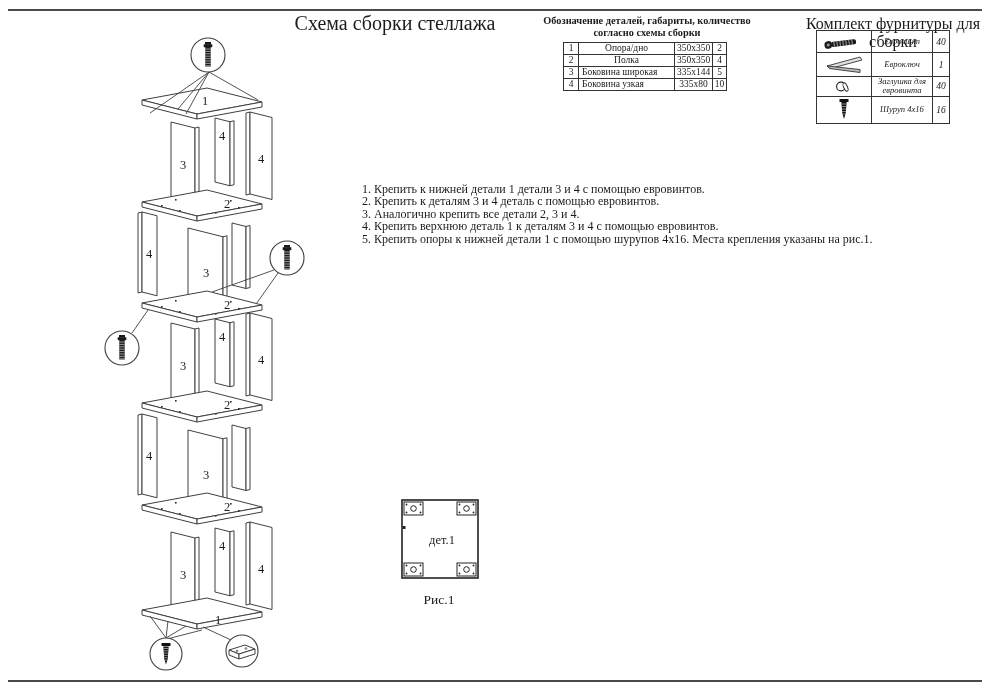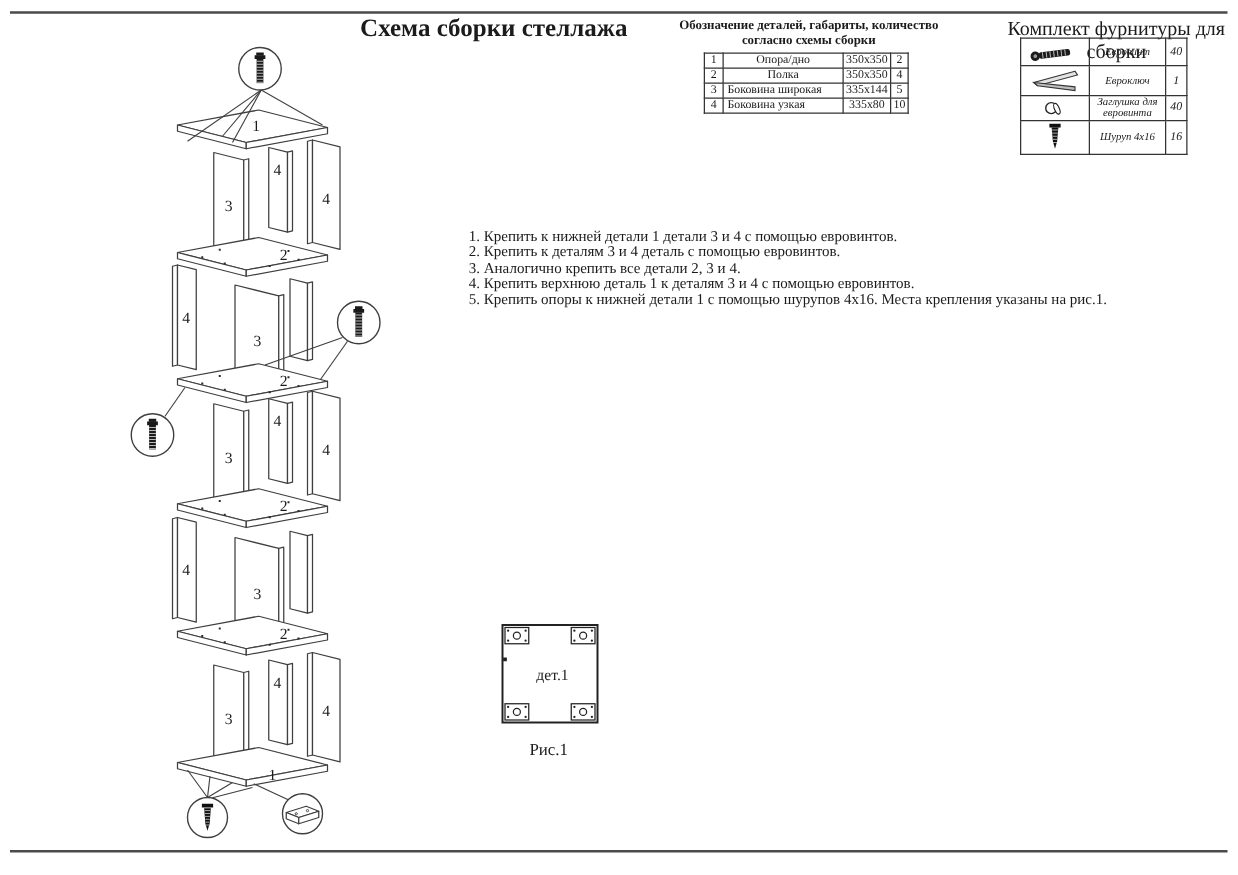--- a/index.html
+++ b/index.html
@@ -2,36 +2,36 @@
 <html><head>
 <meta charset="utf-8">
 <style>
   html,body{margin:0;padding:0;background:#fff;}
   .page{position:relative;width:990px;height:700px;background:#fff;overflow:hidden;
         font-family:"Liberation Serif",serif;color:#1b1b1b;}
   .rule{position:absolute;left:8px;right:8px;border-top:2px solid #4a4a4a;}
   .rule-top{top:9px;}
   .rule-bottom{top:680px;}
   .title{position:absolute;left:250px;top:12px;width:290px;margin:0;text-align:center;
-         font-size:20px;font-weight:700;}
+         font-size:20px;font-weight:400;}
   .parts-head{position:absolute;left:538px;top:15px;width:218px;text-align:center;
               font-size:10.3px;line-height:1.2;font-weight:bold;}
   table{border-collapse:collapse;}
   .parts{position:absolute;left:563px;top:42px;table-layout:fixed;}
   .parts td{border:1px solid #333;font-size:9.5px;height:11px;padding:0 3px;line-height:1;
             white-space:nowrap;overflow:hidden;}
   .parts .c{text-align:center;padding:0 1px;}
   .hw-title{position:absolute;left:795px;top:15px;width:196px;text-align:center;font-size:16px;}
   .hw{position:absolute;left:816px;top:30px;table-layout:fixed;}
   .hw td{border:1px solid #333;padding:0 1px;text-align:center;vertical-align:middle;font-style:italic;}
   .hw .nm{font-size:8.6px;line-height:1.1;width:58px;}
   .hw .qt{font-size:9.5px;width:14px;}
   .hw .ic{width:52px;}
   .hw svg{display:block;margin:0 auto;}
-  .instructions{position:absolute;left:375px;top:183px;font-size:12px;line-height:12.4px;
+  .instructions{position:absolute;left:362px;top:183px;font-size:12px;line-height:12.4px;
                 white-space:nowrap;}
   .fig-caption{position:absolute;left:404px;top:592px;width:70px;text-align:center;font-size:13.5px;}
   
   .fc{fill:#fff;stroke:#3f3f3f;stroke-width:1;stroke-linejoin:round;}
   .ld{stroke:#3f3f3f;stroke-width:0.9;}
   .co{fill:#fff;stroke:#3f3f3f;stroke-width:1.1;}
   .dlbl{font-family:"Liberation Serif",serif;font-size:12.5px;fill:#1b1b1b;text-anchor:middle;}
   .dot{fill:#2c2c2c;}
   .det-lbl{font-family:"Liberation Serif",serif;font-size:12.5px;fill:#1b1b1b;text-anchor:middle;}
 </style>

